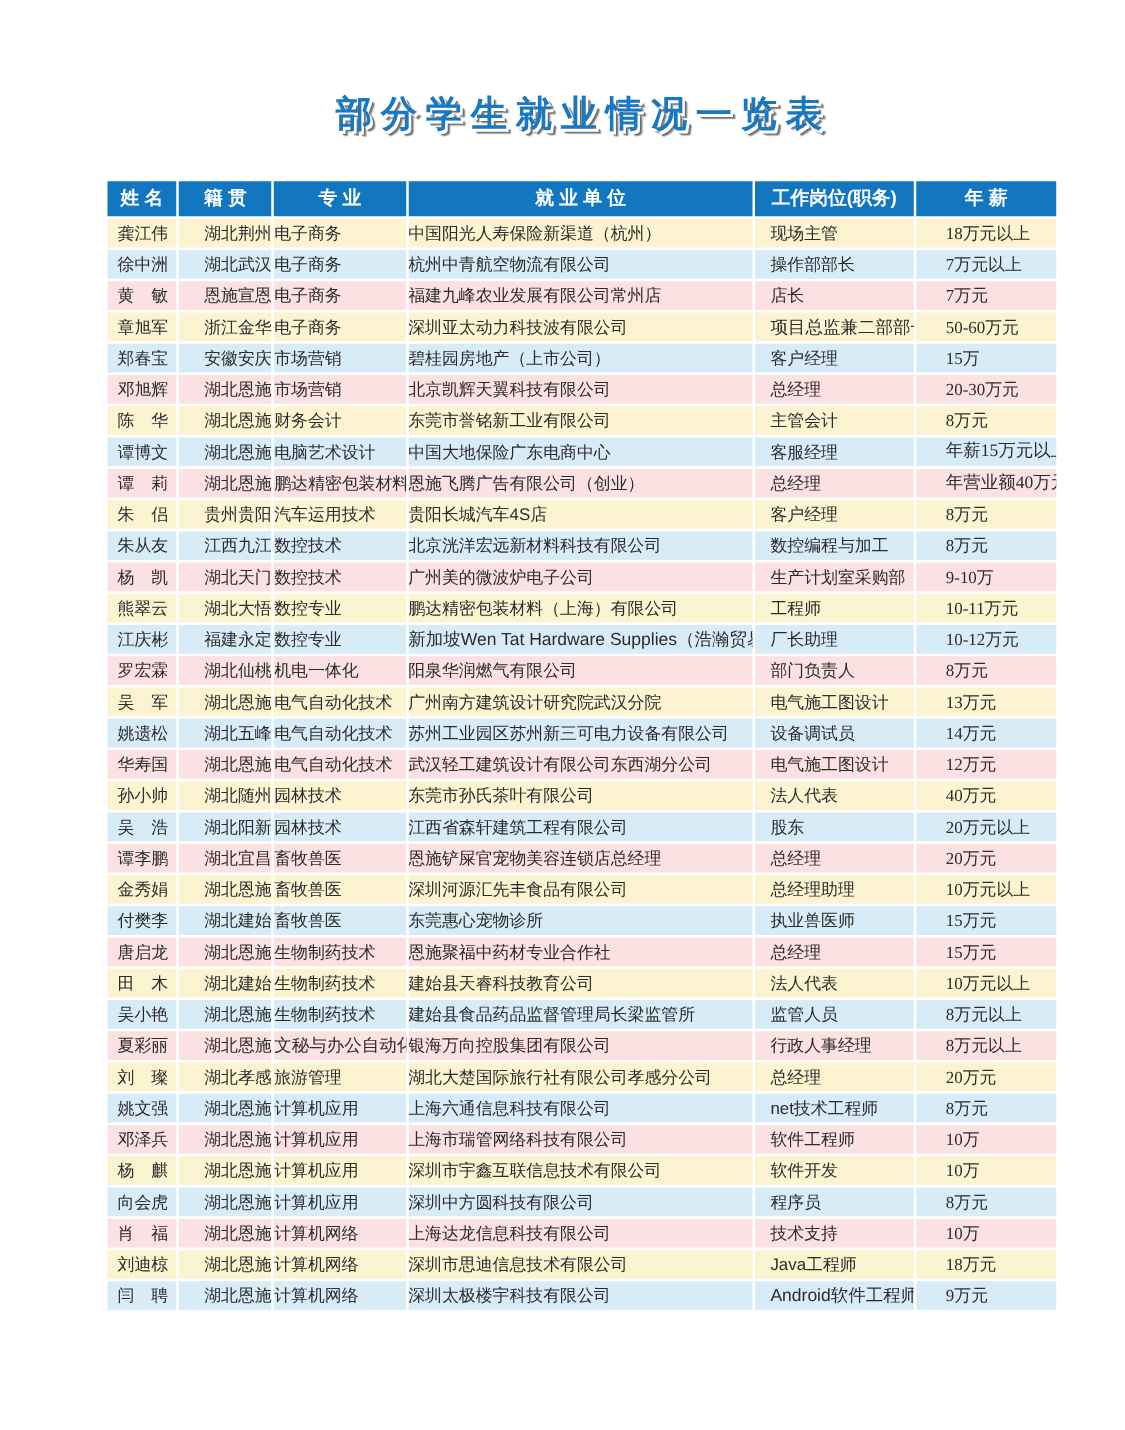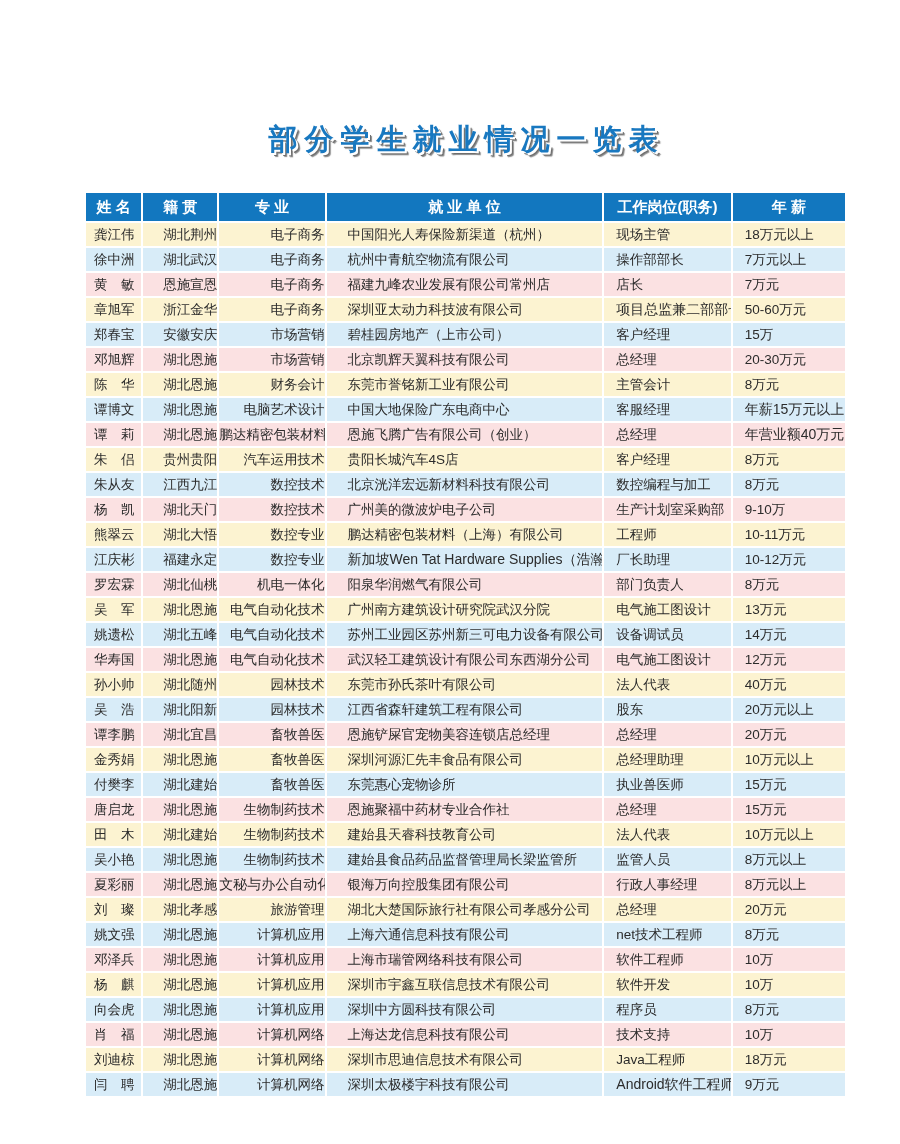--- a/index.html
+++ b/index.html
@@ -14,21 +14,21 @@
     width: 900px;
     height: 1144px;
     overflow: hidden;
   }
   .content {
     width: 765px;
     margin-left: 84px;
   }
   .title {
     margin: 0;
-    padding-top: 120px;
+    padding-top: 72px;
     height: 38px;
     text-align: center;
     font-size: 29px;
     font-weight: 900;
     letter-spacing: 7px;
     color: #1878c0;
     text-shadow: 2px 2px 0 #ffffff, 3px 3px 0 #6e6e6e, 4px 4px 1px #8a8a8a;
     white-space: nowrap;
   }
   table.emp {
@@ -64,24 +64,24 @@
     color: #2b2b2b;
     padding: 0;
     white-space: nowrap;
     overflow: hidden;
   }
   tr.ry td { background: #fcf3d1; }
   tr.rb td { background: #d8ecf8; }
   tr.rp td { background: #fbe1e2; }
   td.c0 { padding-left: 8px; }
   td.c1 { text-align: right; }
-  td.c2 { text-align: right; }
-  td.c3 { padding-left: 21px; }
+  td.c2 { text-align: left; }
+  td.c3 { padding-left: 0; }
   td.c4 { padding-left: 12px; margin-top: 32px; }
-  td.c5 { padding-left: 12px; }
+  td.c5 { padding-left: 24px; font-family: Liberation Serif, serif; }
   td.sm { font-size: 14px; }
 </style>
 </head>
 <body>
 
 <div class="page">
   <div class="content">
     <h1 class="title">部分学生就业情况一览表</h1>
 
     <table class="emp">

